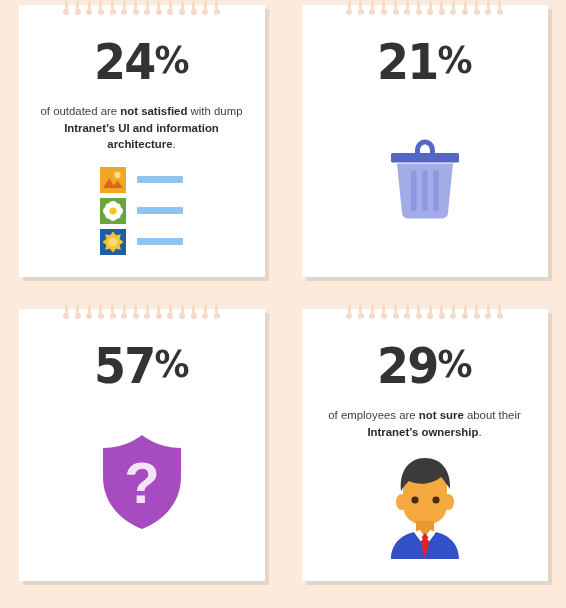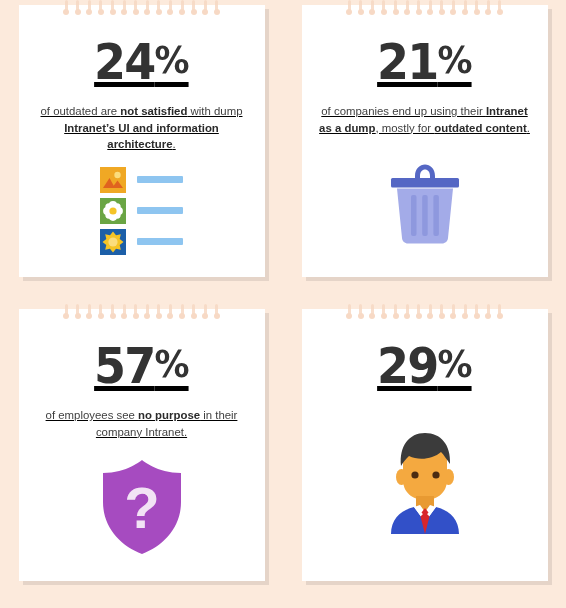--- a/index.html
+++ b/index.html
@@ -21,21 +21,20 @@
     display: grid;
     grid-template-columns: 283px 283px;
     grid-template-rows: 304px 304px;
   }
 
   .card-slot {
     position: relative;
     display: flex;
     align-items: flex-start;
     justify-content: center;
-    text-decoration: underline;
   }
 
   .card {
     position: relative;
     width: 246px;
     height: 272px;
     margin-top: 5px;
     background: #ffffff;
     box-shadow: 4px 4px 0 0 rgba(0,0,0,0.09);
     display: flex;
@@ -221,21 +220,20 @@
           <span class="ring"></span>
           <span class="ring"></span>
           <span class="ring"></span>
           <span class="ring"></span>
         </div>
 
       <div class="pct">
         <span>21</span><span class="sym">%</span>
       </div>
 
-      <div class="caption"><span>of companies end up using their </span><b>Intranet as a dump</b><span>, mostly for </span><b>outdated content</b><span>.</span></div>
 
       <div class="art">
         <span>
           <svg width="78" height="86" viewBox="0 0 78 86">
             <path d="M29 16 C29 8.5 34 4.5 39 4.5 C44 4.5 49 8.5 49 16 L49 19 L44 19 L44 16 C44 11.8 41.7 9.6 39 9.6 C36.3 9.6 34 11.8 34 16 L34 19 L29 19 Z" fill="#5567C4"></path>
             <rect x="5" y="18" width="68" height="9.5" rx="1.5" fill="#5567C4"></rect>
             <path d="M11 28.5 L67 28.5 L62 78 C61.7 81.2 59.2 83.5 56 83.5 L22 83.5 C18.8 83.5 16.3 81.2 16 78 Z" fill="#A3ABE8"></path>
             <rect x="25" y="35" width="5.5" height="41" rx="2" fill="#8E98DE"></rect>
             <rect x="36.2" y="35" width="5.5" height="41" rx="2" fill="#8E98DE"></rect>
             <rect x="47.4" y="35" width="5.5" height="41" rx="2" fill="#8E98DE"></rect>
@@ -261,21 +259,20 @@
           <span class="ring"></span>
           <span class="ring"></span>
           <span class="ring"></span>
           <span class="ring"></span>
         </div>
 
       <div class="pct">
         <span>57</span><span class="sym">%</span>
       </div>
 
-      <div class="caption"><span>of employees see </span><b>no purpose</b><span> in their company Intranet.</span></div>
 
       <div class="art">
         <span>
           <svg width="86" height="98" viewBox="0 0 86 98">
             <path d="M43 2 C43 2 28 15 4 15 L4 44 C4 70 22 88 43 96 C64 88 82 70 82 44 L82 15 C58 15 43 2 43 2 Z" fill="#A64BC0"></path>
             <text x="43" y="70" font-family="Liberation Sans, sans-serif" font-size="58" font-weight="700" fill="#F2E3F5" text-anchor="middle">?</text>
           </svg>
         </span>
       </div>
     </div>
@@ -297,20 +294,21 @@
           <span class="ring"></span>
           <span class="ring"></span>
           <span class="ring"></span>
           <span class="ring"></span>
         </div>
 
       <div class="pct">
         <span>29</span><span class="sym">%</span>
       </div>
 
+      <div class="caption"><span>of employees are </span><b>not sure</b><span> about their </span><b>Intranet’s ownership</b><span>.</span></div>
 
       <div class="art">
         <span>
           <svg width="88" height="104" viewBox="0 0 88 104">
 
             <ellipse cx="20.5" cy="47" rx="5.5" ry="8" fill="#F4A940"></ellipse>
             <ellipse cx="67.5" cy="47" rx="5.5" ry="8" fill="#F4A940"></ellipse>
 
             <path d="M22 30 C22 15 31 6 44 6 C57 6 66 15 66 30 L66 50 C66 62 57 70 44 70 C31 70 22 62 22 50 Z" fill="#F4A940"></path>
 

